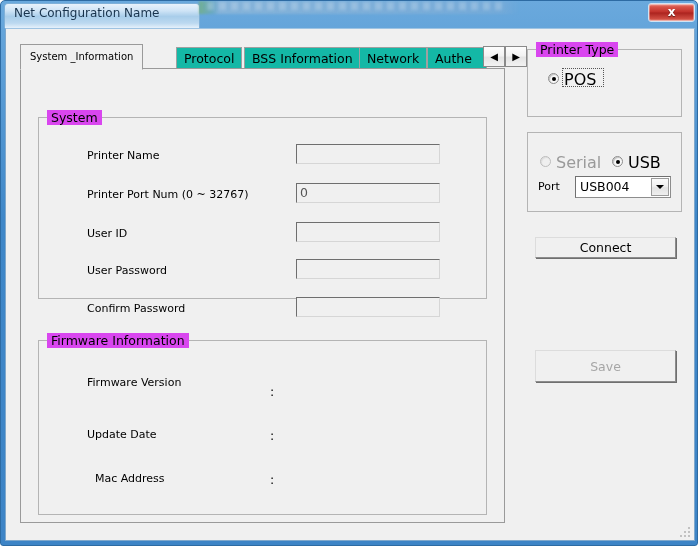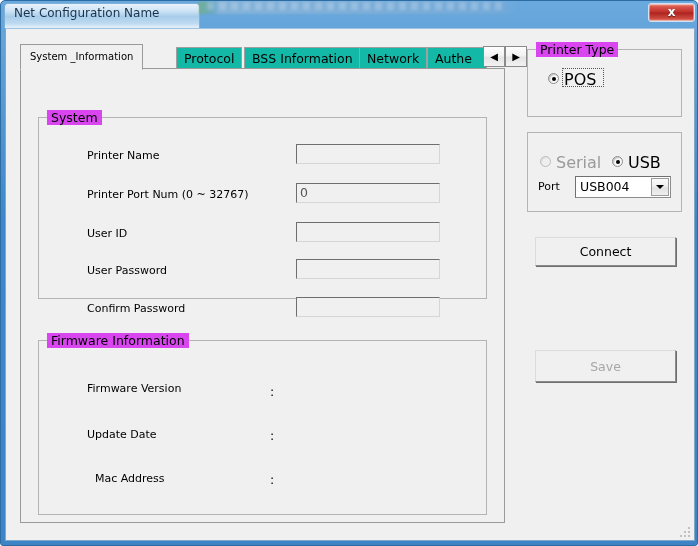--- a/index.html
+++ b/index.html
@@ -365,21 +365,21 @@
         <div class="field-label" style="left:48px; top:146px;">User Password</div>
         <div class="textbox" style="left:257px; top:141px; width:144px; height:20px;"></div>
 
         <div class="field-label" style="left:48px; top:184px;">Confirm Password</div>
         <div class="textbox" style="left:257px; top:179px; width:144px; height:20px;"></div>
       </div>
 
       <div class="groupbox" style="left:17px; top:271px; width:449px; height:175px;">
         <div class="gb-title">Firmware Information</div>
 
-        <div class="field-label" style="left:48px; top:41px;">Firmware Version</div>
+        <div class="field-label" style="left:48px; top:35px;">Firmware Version</div>
         <div class="colon" style="left:231px; top:43px;">:</div>
         <div class="field-label" style="left:248px; top:43px;"></div>
 
         <div class="field-label" style="left:48px; top:87px;">Update Date</div>
         <div class="colon" style="left:231px; top:87px;">:</div>
         <div class="field-label" style="left:248px; top:87px;"></div>
 
         <div class="field-label" style="left:56px; top:131px;">Mac Address</div>
         <div class="colon" style="left:231px; top:131px;">:</div>
         <div class="field-label" style="left:248px; top:131px;"></div>
@@ -410,21 +410,21 @@
 
       <div class="field-label" style="left:10px; top:47px;">Port</div>
       <div class="combo" style="left:47px; top:43px; width:96px; height:22px;">
         <span class="cval">USB004</span>
         <span class="cbtn">
           <span class="arrow"></span>
         </span>
       </div>
     </div>
 
-    <div class="button" style="left:529px; top:208px; width:141px; height:29px;">
+    <div class="button" style="left:529px; top:208px; width:141px; height:21px;">
       <span>Connect</span>
     </div>
 
 
     <div class="button disabled" style="left:529px; top:321px; width:141px; height:32px;">
       <span>Save</span>
     </div>
 
 
     <svg id="grip" viewBox="0 0 13 13">

